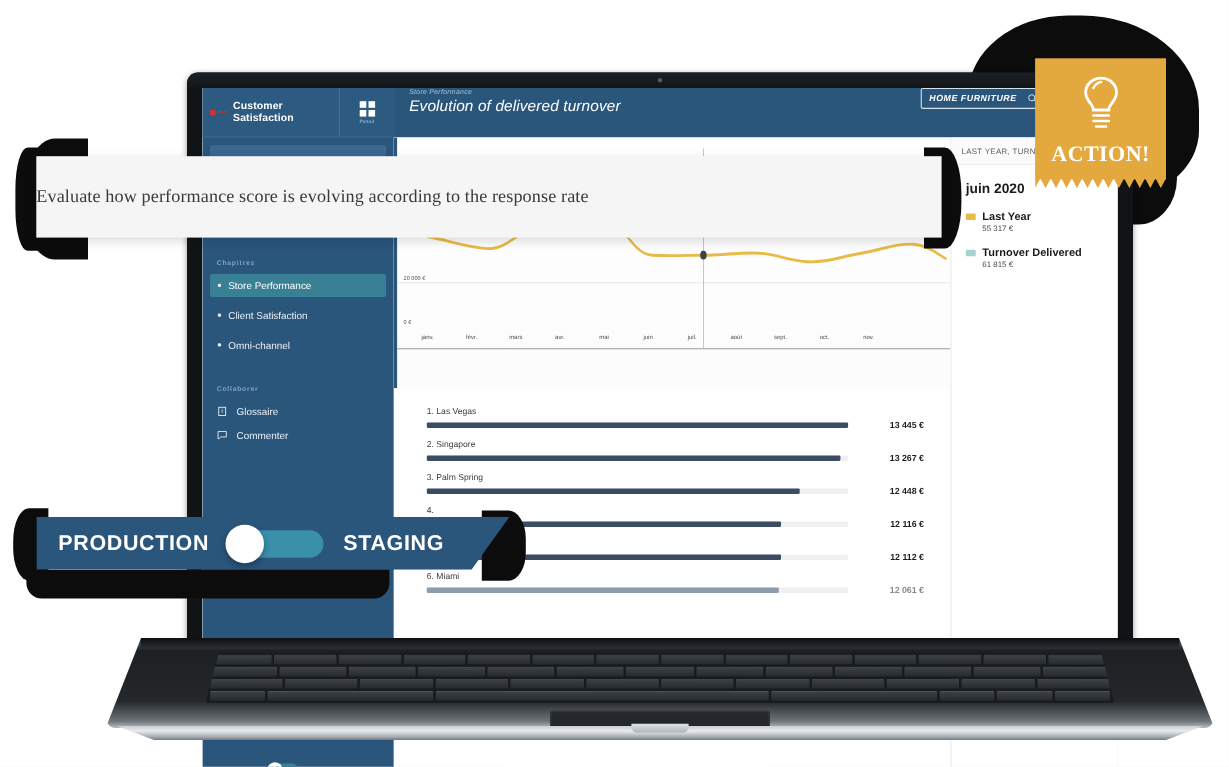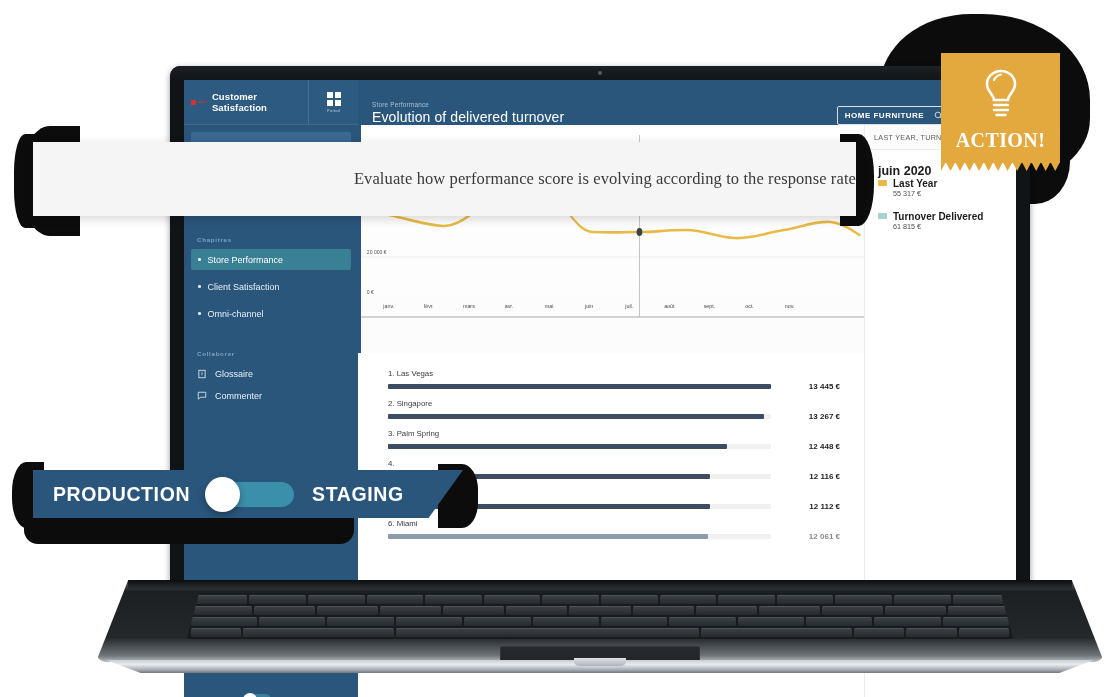--- a/index.html
+++ b/index.html
@@ -148,22 +148,22 @@
   }
   .mini-knob {
     position: absolute; left: 0; top: -1.5px;
     width: 14px; height: 14px; border-radius: 50%;
     background: #fff; box-shadow: 0 1px 2px rgba(0,0,0,.3);
   }
 
   
   .main { flex: 1; display: flex; flex-direction: column; min-width: 0; }
   .topbar {
-    height: 45px; background: #2a567c; display: flex; align-items: flex-end;
-    padding: 0 10px 0 14px; gap: 10px;
+    height: 45px; background: #2a567c; display: flex; align-items: flex-start;
+    padding: 0 10px 0 14px; gap: 10px; font-style: italic;
   }
   .title-wrap { flex: 1; min-width: 0; }
   .kicker { color: #a9c2d6; font-size: 6.3px; letter-spacing: .25px; margin-bottom: 1px; }
   .title { color: #fff; font-size: 14px; font-weight: 400; letter-spacing: .1px; }
 
   .pill {
     height: 19px; border: 1px solid #d5e2ec; border-radius: 2px;
     display: flex; align-items: center; gap: 10px; padding: 0 7px;
     color: #fff; font-size: 8px; font-weight: 700; letter-spacing: .5px;
   }
@@ -174,21 +174,21 @@
   .side-panel {
     width: 152px; background: #fff; position: relative;
     border-left: 1px solid #ececec;
   }
   .sp-select {
     height: 25px; display: flex; align-items: center; justify-content: space-between;
     padding: 0 9px; border-bottom: 1px solid #eeeeee; background:#fbfbfb;
   }
   .sp-select span { font-size: 7.2px; color: #5c5c5c; letter-spacing: .3px; }
   .sp-body { padding: 14px 13px 0 13px; }
-  .sp-month { font-size: 12.5px; font-weight: 700; color: #1b1b1b; margin-bottom: 0; }
+  .sp-month { font-size: 12.5px; font-weight: 700; color: #1b1b1b; margin-bottom: 14px; }
   .sp-series { display: flex; gap: 6px; margin-bottom: 13px; }
   .sp-swatch { width: 9px; height: 6px; margin-top: 2px; flex: none; border-radius: 1px; }
   .sp-name { font-size: 10px; font-weight: 700; color: #1b1b1b; }
   .sp-val { font-size: 7.2px; color: #4a4a4a; margin-top: 0; }
 
   
   .chart-area { position: absolute; left: 0; right: 0; top: 0; height: 228px; }
   .chart-card {
     position: absolute; left: 0; right: 0; top: 0; bottom: 0;
     background: linear-gradient(#ffffff, #fcfcfc);
@@ -208,21 +208,21 @@
   .rank-line { display: flex; align-items: center; gap: 11px; }
   .rank-track { flex: 1; height: 4.5px; background: #f0f0f0; border-radius: 1px; position: relative; }
   .rank-fill { position: absolute; left: 0; top: 0; height: 100%; border-radius: 1px; background: #3c4d63; }
   .rank-val { width: 58px; text-align: right; font-size: 8px; font-weight: 700; color: #1e1e1e; }
 
   
   .banner {
     position: absolute; left: 33px; top: 142px; width: 823px; height: 74px;
     background: #f5f5f5;
     box-shadow: 0 3px 10px rgba(0,0,0,.16);
-    display: flex; align-items: center; justify-content: flex-end;
+    display: flex; align-items: center; justify-content: flex-start;
   }
   .banner span {
     font-family: "Liberation Serif", serif;
     font-size: 16.5px; color: #3a3a3a; letter-spacing: .1px;
   }
 
   .prodstage {
     position: absolute; left: 33px; top: 470px; width: 430px; height: 48px;
     background: #2a567c;
     clip-path: polygon(0 0, 100% 0, 92% 100%, 0% 100%);

